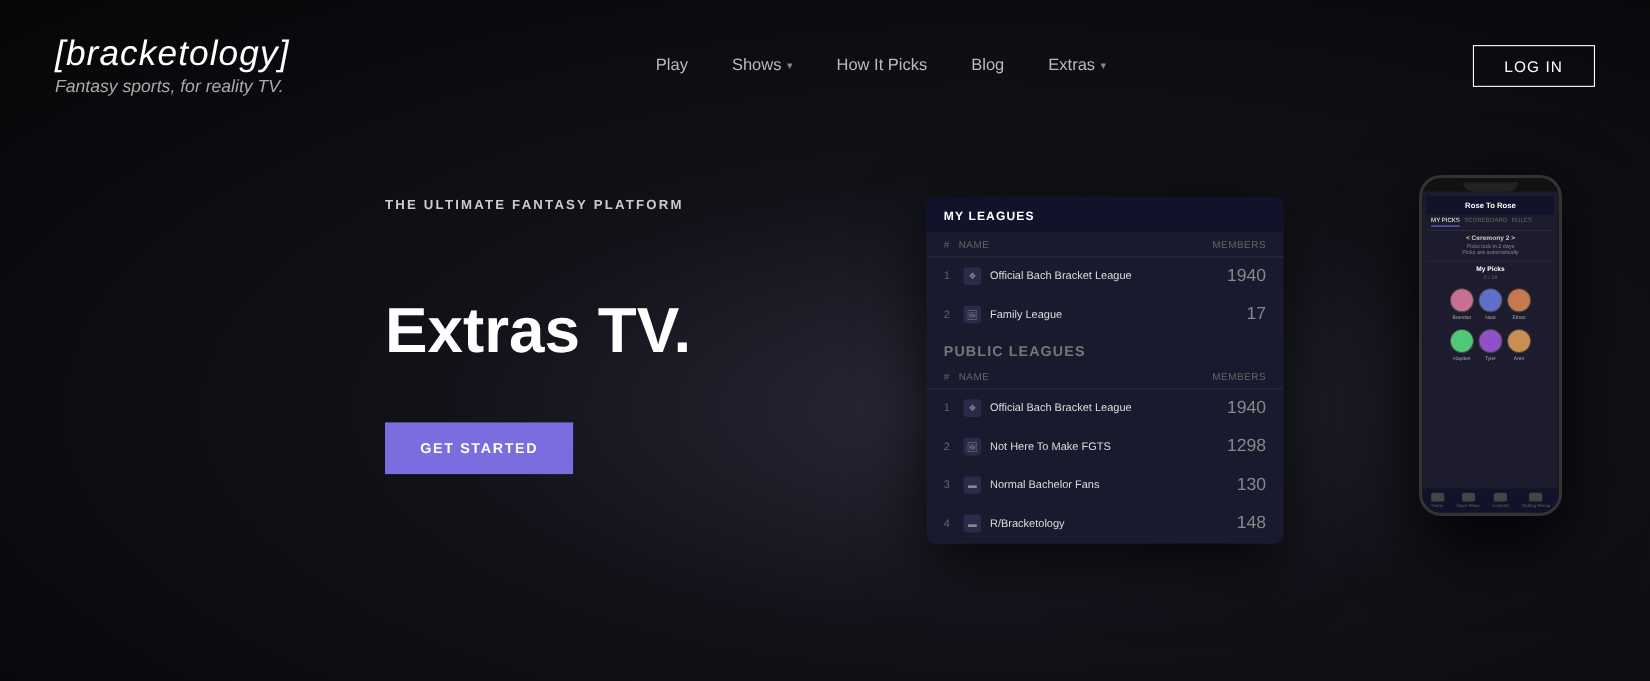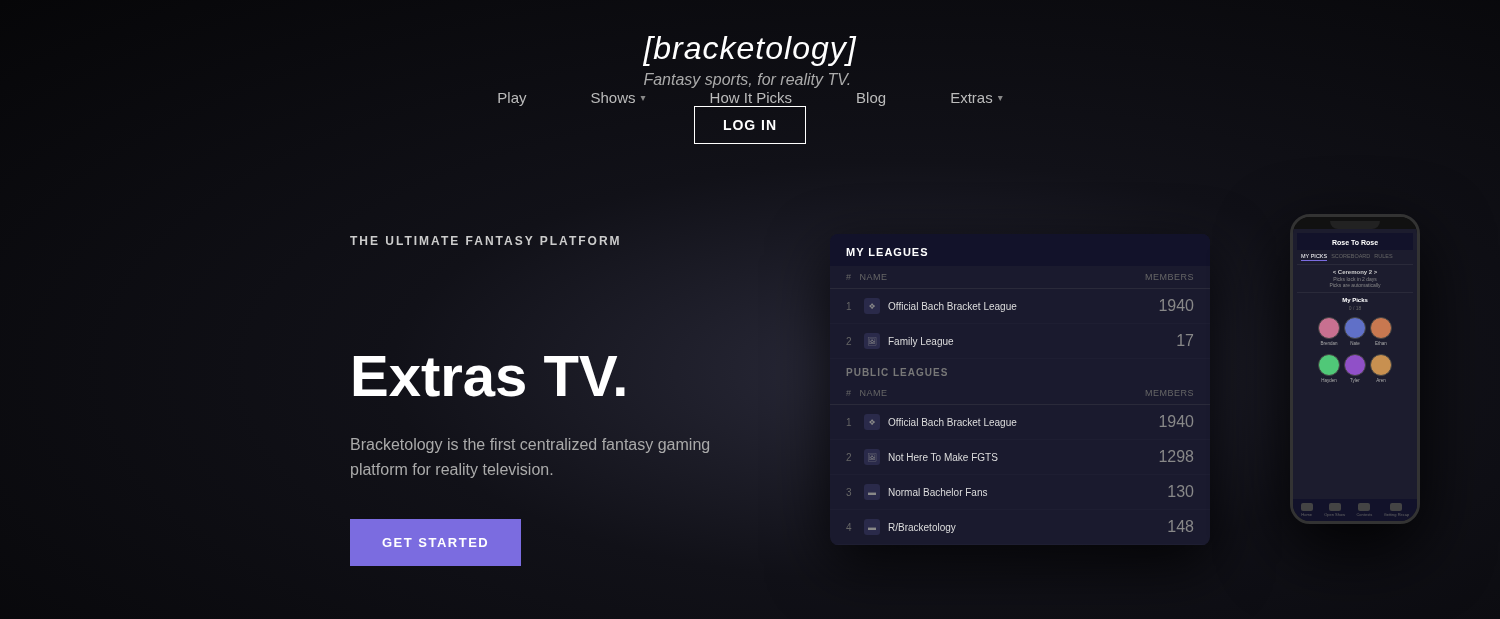--- a/index.html
+++ b/index.html
@@ -24,21 +24,20 @@
     }
 
     
     header {
       position: relative;
       z-index: 10;
       display: flex;
       align-items: center;
       justify-content: space-between;
       padding: 30px 50px 20px 50px;
-      flex-direction: column;
     }
 
     .logo-area {
       display: flex;
       flex-direction: column;
     }
 
     .logo-text {
       font-size: 32px;
       font-weight: 300;
@@ -50,21 +49,21 @@
     .logo-tagline {
       font-size: 16px;
       color: #aaa;
       margin-top: 4px;
       font-style: italic;
     }
 
     nav {
       display: flex;
       align-items: flex-end;
-      gap: 64px;
+      gap: 40px;
     }
 
     .nav-item {
       color: #bbb;
       font-size: 15px;
       cursor: pointer;
       display: flex;
       align-items: center;
       gap: 5px;
       text-decoration: none;
@@ -76,21 +75,21 @@
     }
 
     .login-btn {
       border: 1.5px solid #fff;
       color: #fff;
       background: transparent;
       padding: 10px 28px;
       font-size: 14px;
       letter-spacing: 1px;
       cursor: pointer;
-      font-weight: 700;
+      font-weight: 400;
     }
 
     
     .hero {
       position: relative;
       z-index: 10;
       display: flex;
       align-items: flex-start;
       padding: 60px 50px 0 350px;
       gap: 60px;
@@ -99,21 +98,21 @@
     .hero-text {
       flex: 0 0 420px;
       padding-top: 10px;
     }
 
     .hero-label {
       font-size: 12px;
       font-weight: 700;
       letter-spacing: 2px;
       color: #ccc;
-      margin-bottom: 32px;
+      margin-bottom: 12px;
       text-transform: uppercase;
     }
 
     .hero-title {
       font-size: 58px;
       font-weight: 800;
       line-height: 1.1;
       color: #fff;
       margin-bottom: 24px;
     }
@@ -128,36 +127,37 @@
     .get-started-btn {
       background: #7b6ce0;
       color: #fff;
       border: none;
       padding: 16px 32px;
       font-size: 13px;
       font-weight: 700;
       letter-spacing: 1.5px;
       cursor: pointer;
       text-transform: uppercase;
+      margin-top: 27px;
     }
 
     
     .screens-area {
       flex: 1;
       position: relative;
       height: 340px;
       margin-top: -10px;
     }
 
     
     .desktop-mock {
       position: absolute;
-      left: 0;
+      left: 12px;
       top: 20px;
-      width: 380px;
+      width: 325px;
       background: #1a1a2e;
       border-radius: 8px;
       overflow: hidden;
       box-shadow: 0 20px 60px rgba(0,0,0,0.8);
     }
 
     .desktop-mock-header {
       background: #12122a;
       padding: 12px 16px 8px;
       font-size: 11px;
@@ -209,21 +209,21 @@
       color: #ddd;
     }
 
     .mock-row-count {
       font-size: 16px;
       color: #888;
     }
 
     .mock-section-header {
       padding: 8px 16px 4px;
-      font-size: 10px;
+      font-size: 13px;
       font-weight: 700;
       color: #777;
       letter-spacing: 1px;
       text-transform: uppercase;
     }
 
     
     .phone-mock {
       position: absolute;
       right: 30px;
@@ -400,21 +400,20 @@
   <button class="login-btn">LOG IN</button>
 </header>
 
 <section class="hero">
   <div class="hero-text">
     <div class="hero-label">THE ULTIMATE FANTASY PLATFORM</div>
     <h1 class="hero-title">
       <br>
       <span>Extras TV.</span>
     </h1>
-    <p class="hero-desc">Bracketology is the first centralized fantasy gaming platform for reality television.</p>
     <button class="get-started-btn">GET STARTED</button>
   </div>
 
   <div class="screens-area">
 
     <div class="desktop-mock">
       <div class="desktop-mock-header">MY LEAGUES</div>
       <div class="mock-table-header">
         <span>#</span>
         <span style="flex:1;padding-left:8px;">NAME</span>

